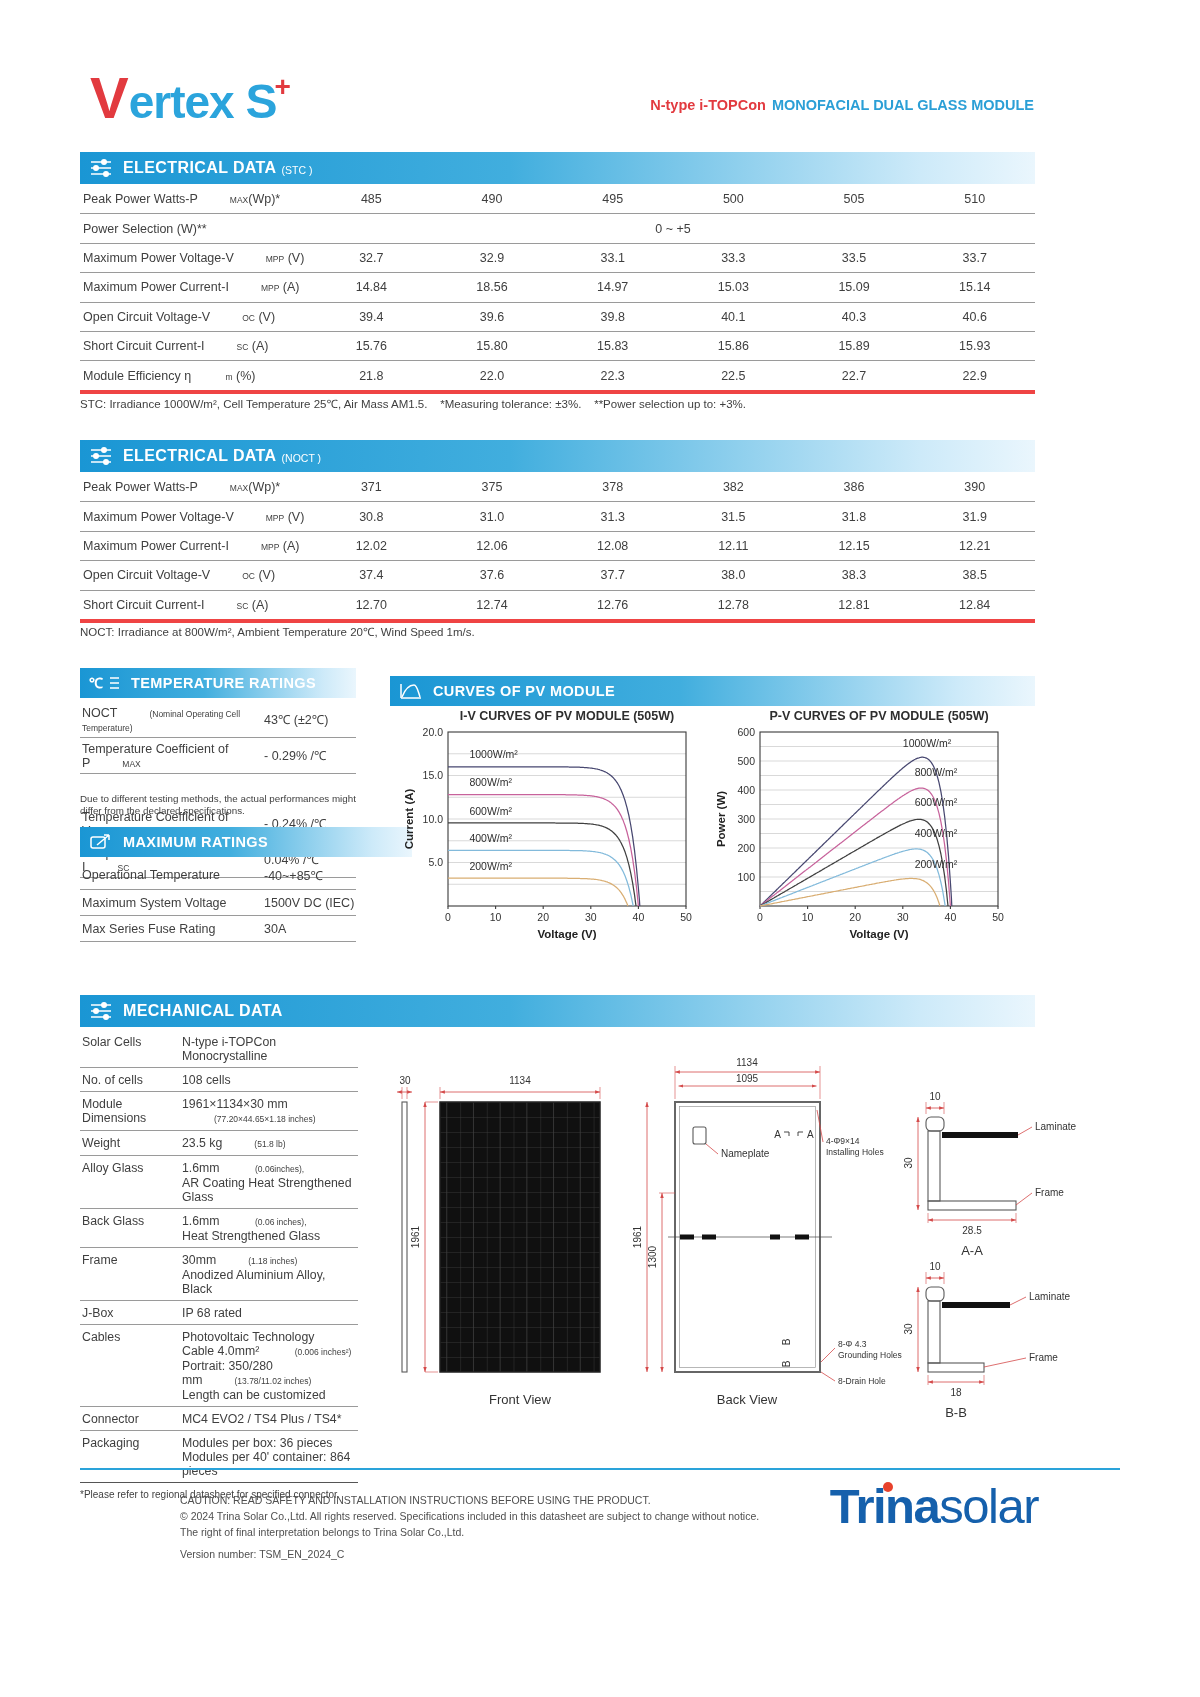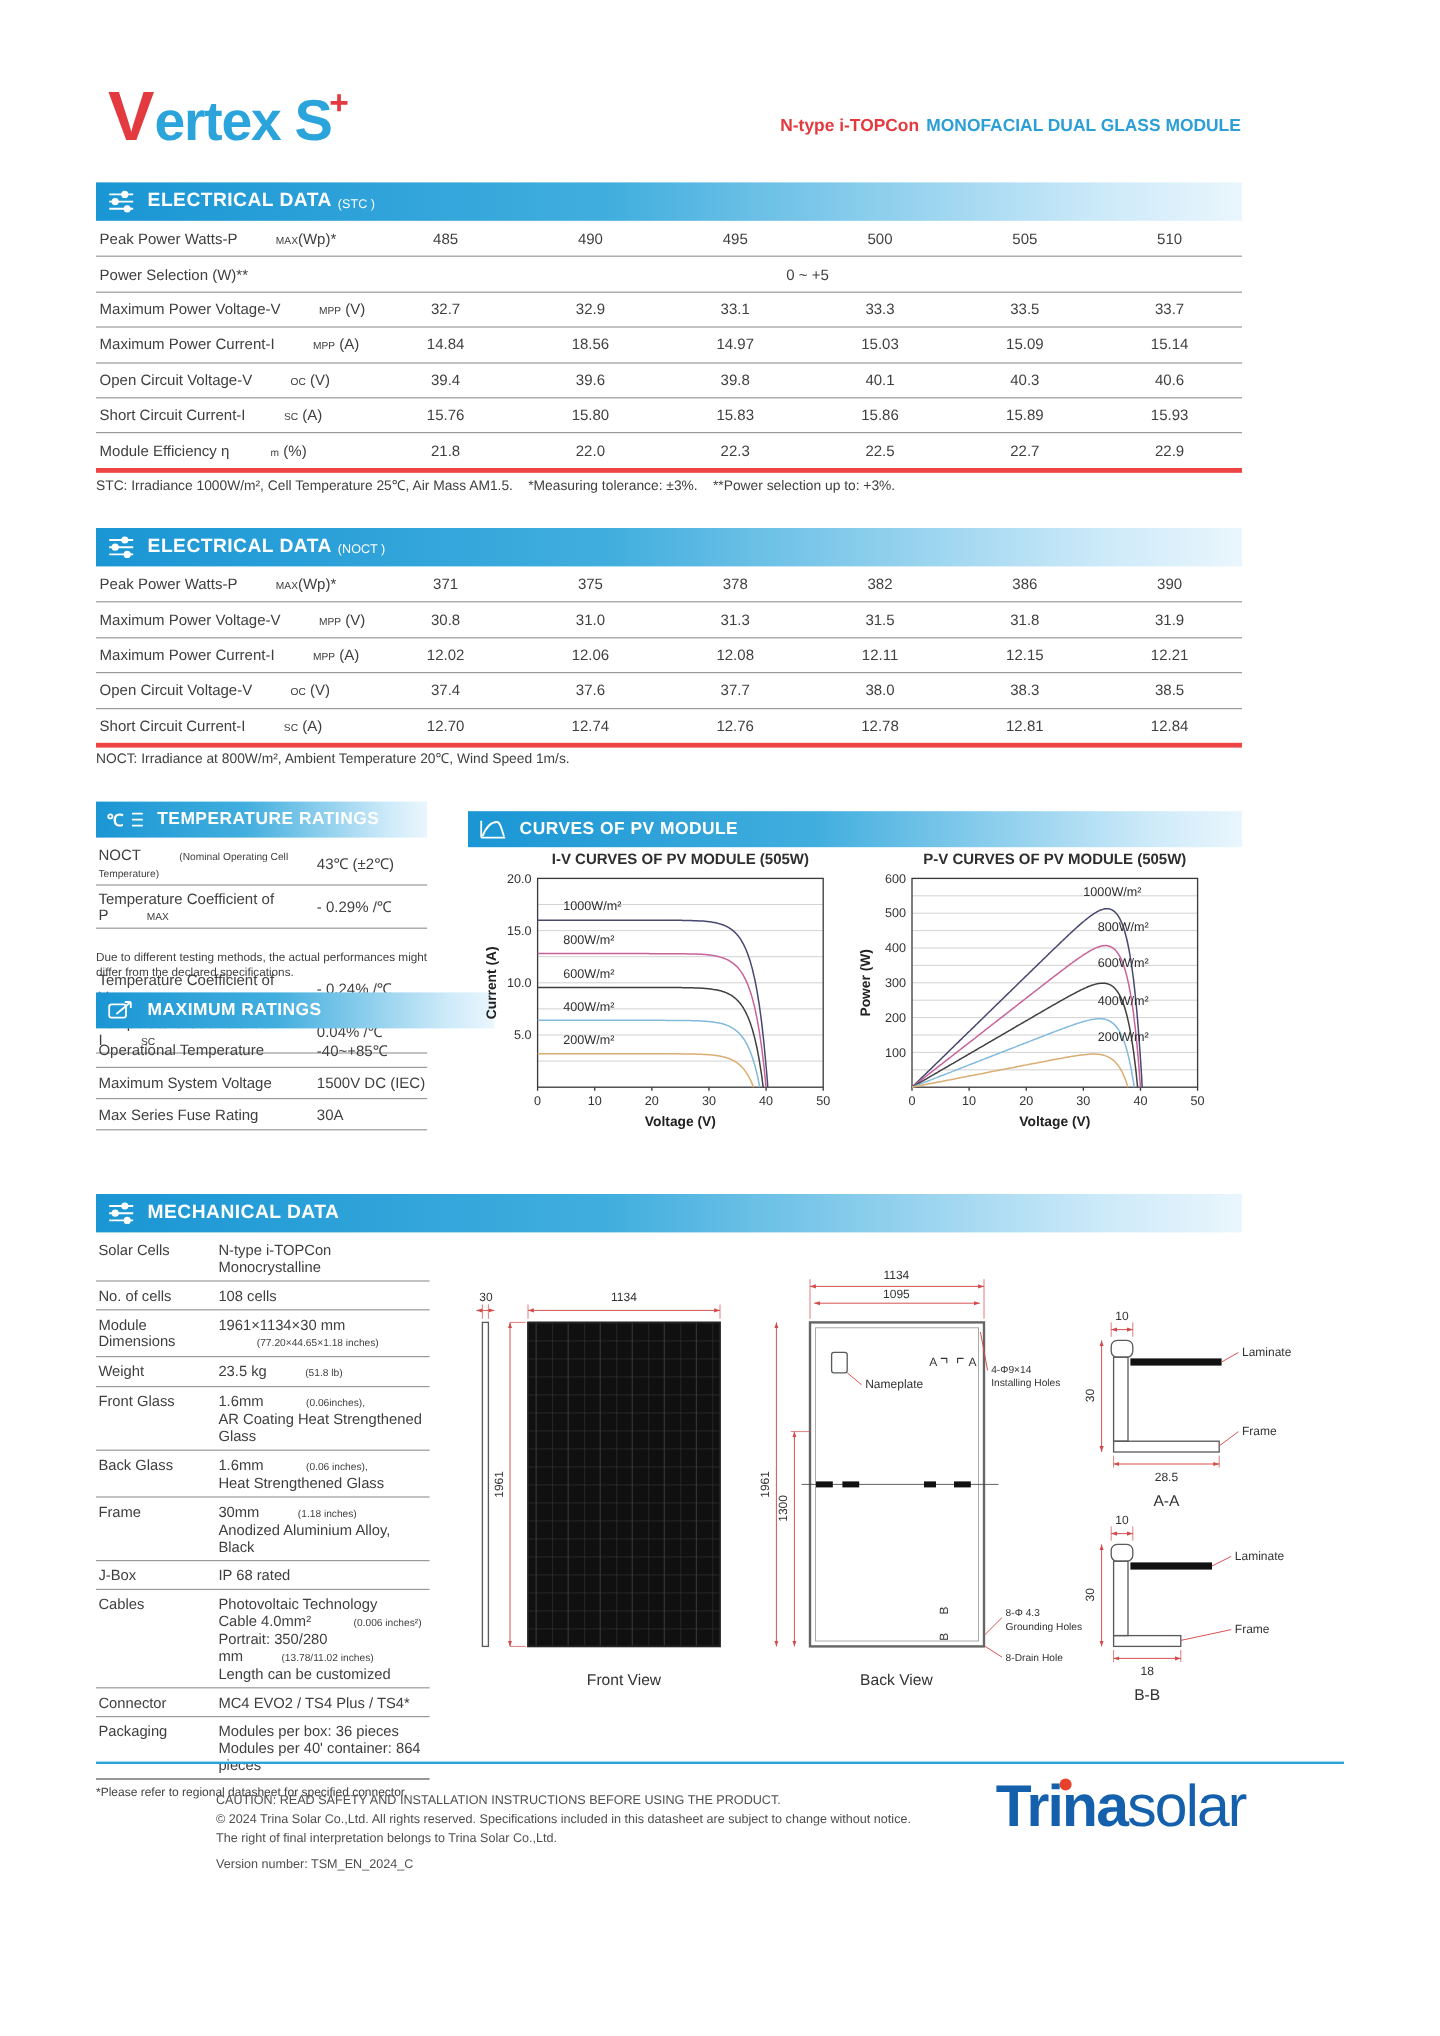--- a/index.html
+++ b/index.html
@@ -391,21 +391,21 @@
           <div><span class="sm">(77.20×44.65×1.18 inches)</span></div>
         </span>
       </div>
       <div class="mrow">
         <span class="ml">Weight</span>
         <span class="mv">
           <div>23.5 kg<span class="sm">(51.8 lb)</span></div>
         </span>
       </div>
       <div class="mrow">
-        <span class="ml">Front Glass</span>
+        <span class="ml">Alloy Glass</span>
         <span class="mv">
           <div>1.6mm <span class="sm">(0.06inches),</span></div>
           <div>AR Coating Heat Strengthened Glass</div>
         </span>
       </div>
       <div class="mrow">
         <span class="ml">Back Glass</span>
         <span class="mv">
           <div>1.6mm <span class="sm">(0.06 inches),</span></div>
           <div>Heat Strengthened Glass</div>

